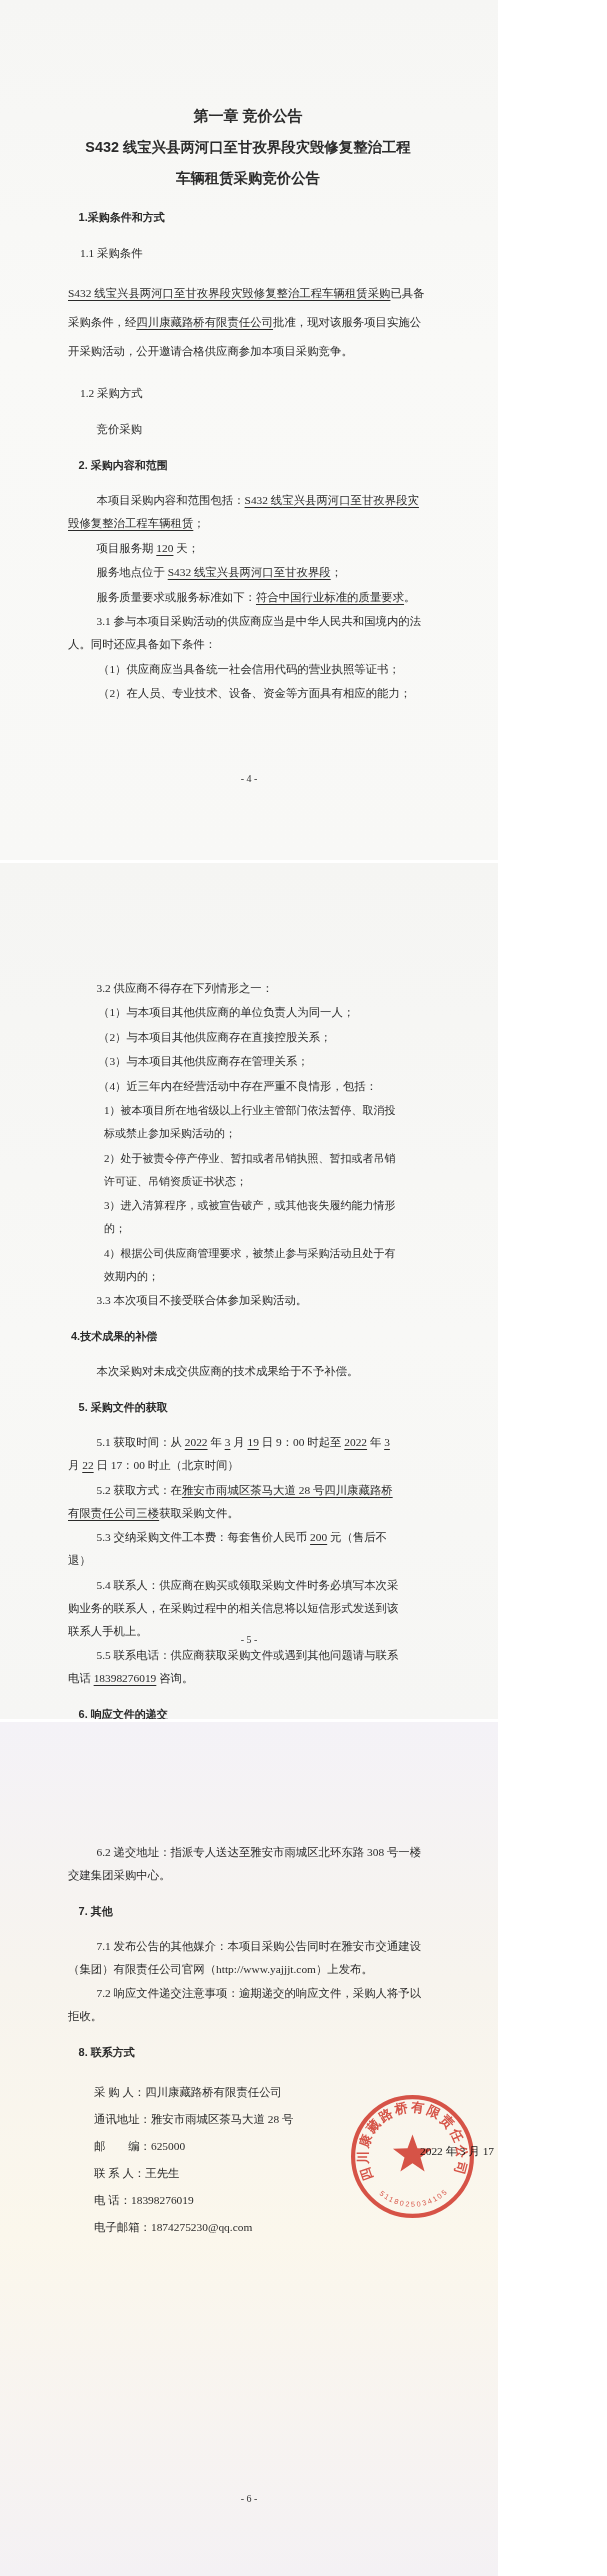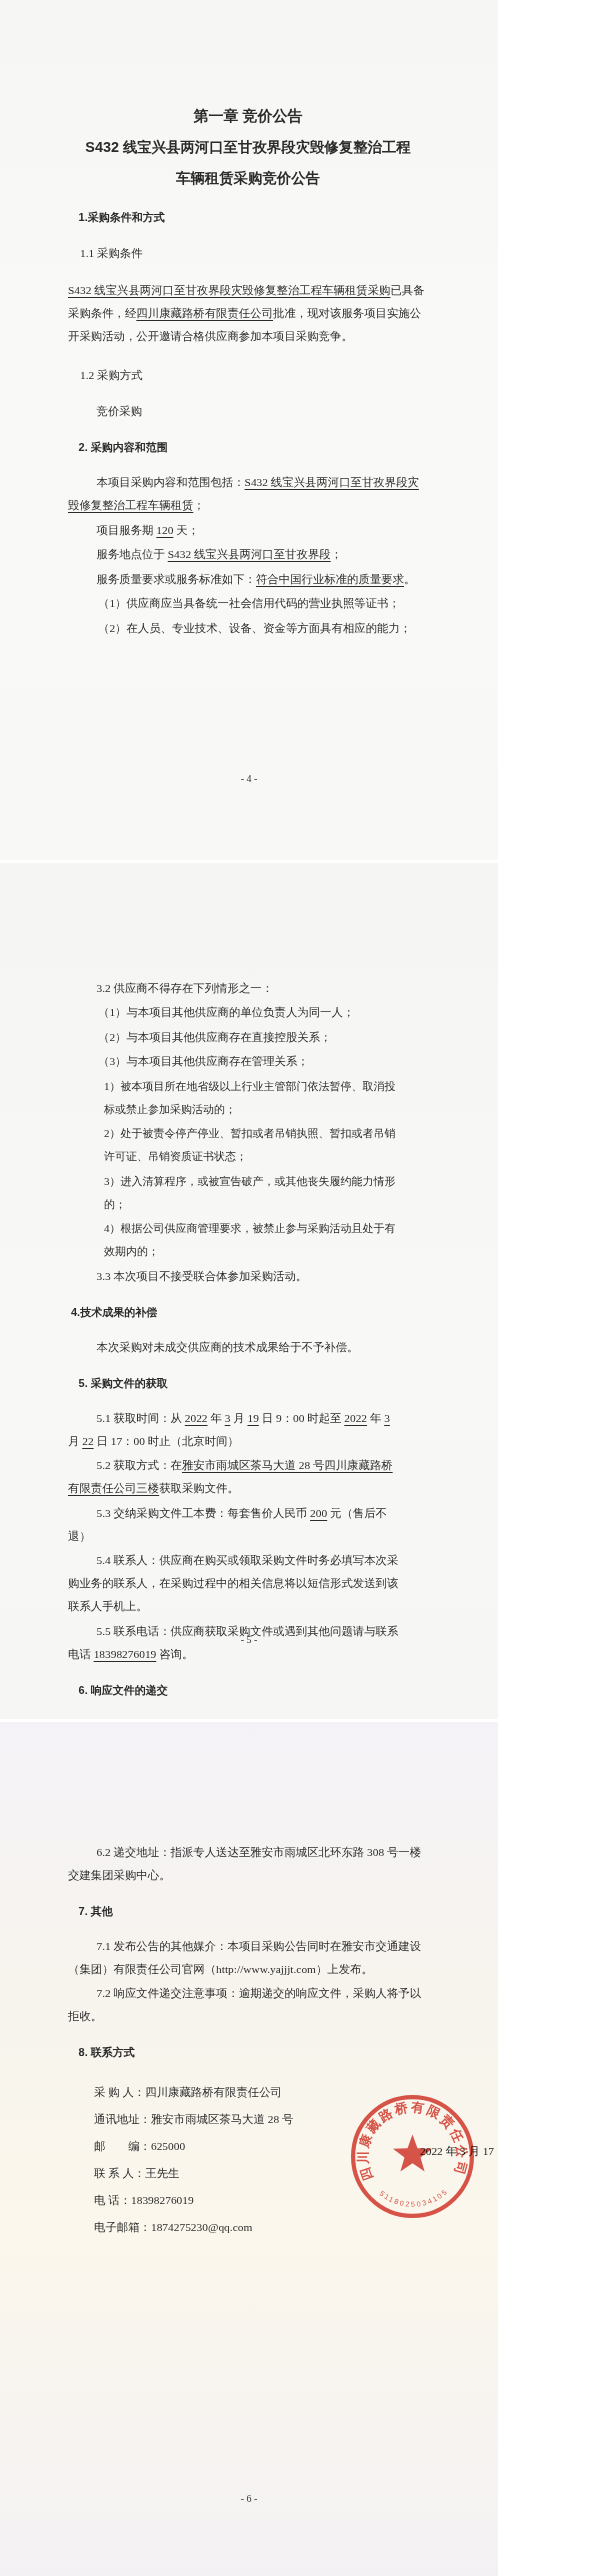--- a/index.html
+++ b/index.html
@@ -7,21 +7,21 @@
   .page{position:relative;width:498px;overflow:hidden;box-sizing:border-box;}
   #p4{height:860px;background:linear-gradient(180deg,#f6f6f4 0%,#f9f9f7 40%,#f8f8f6 100%);padding:106px 70px 0 68px;}
   #p5{height:856px;margin-top:3px;background:linear-gradient(180deg,#f5f5f3 0%,#f8f8f6 55%,#f6f6f4 100%);padding:112px 98px 0 68px;}
   #p6{height:854px;margin-top:3px;background:linear-gradient(180deg,#f4f2f7 0%,#f7f4ee 30%,#fbf7ec 60%,#f4f1f4 100%);padding:117px 70px 0 68px;}
   .center{text-align:center;}
   .chapter{font-family:"Liberation Sans",sans-serif;font-weight:bold;font-size:15px;line-height:20px;margin:0 0 11.4px 0;}
   .doctitle{font-family:"Liberation Sans",sans-serif;font-weight:bold;font-size:14.4px;line-height:20px;margin:0 0 10.6px 0;}
   .h{font-family:"Liberation Sans",sans-serif;font-weight:bold;font-size:11px;line-height:18px;margin:20px 0 18px 10.6px;}
   .h.tight{margin:15px 0 15px 10.6px;}
   .sub{font-size:11.4px;line-height:18px;margin:18px 0 16.7px 12px;}
-  .line{font-size:11.4px;line-height:23px;margin:1.5px 0;}
+  .line{font-size:11.4px;line-height:29px;margin:1.5px 0;}
   .para{font-size:11.4px;line-height:23px;margin:1.5px 0;text-indent:2.5em;}
   .item{font-size:11.4px;line-height:23px;margin:1.5px 0 1.5px 30px;}
   .subitem{font-size:11px;line-height:23px;margin:1.5px 0 1.5px 36px;}
   .u{text-decoration:underline;text-underline-offset:3px;}
   .footer{position:absolute;left:0;width:100%;text-align:center;font-size:10px;color:#333;}
   .contact .line{line-height:22px;margin:5px;}
   .seal{position:absolute;left:347px;top:369px;width:131px;height:131px;mix-blend-mode:multiply;}
   .issue-date{position:absolute;left:420px;top:422px;font-size:11.4px;white-space:nowrap;color:#222;}
 </style>
 </head>
@@ -38,31 +38,33 @@
 
   <div class="sub">1.2 采购方式</div>
   <p class="para">竞价采购</p>
 
   <div class="h tight">2. 采购内容和范围</div>
   <p class="para"><span>本项目采购内容和范围包括：</span><span class="u">S432 线宝兴县两河口至甘孜界段灾毁修复整治工程车辆租赁</span><span>；</span></p>
   <p class="para"><span>项目服务期 </span><span class="u">120</span><span> 天；</span></p>
   <p class="para"><span>服务地点位于 </span><span class="u">S432 线宝兴县两河口至甘孜界段</span><span>；</span></p>
   <p class="para"><span>服务质量要求或服务标准如下：</span><span class="u">符合中国行业标准的质量要求</span><span>。</span></p>
 
+  <p class="para">3.1 参与本项目采购活动的供应商应当是中华人民共和国境内的法人。同时还应具备如下条件：</p>
   <p class="item">（1）供应商应当具备统一社会信用代码的营业执照等证书；</p>
   <p class="item">（2）在人员、专业技术、设备、资金等方面具有相应的能力；</p>
 
   <div class="footer" style="top:773px;">- 4 -</div>
 </section>
 
 <section class="page" id="p5">
   <p class="para">3.2 供应商不得存在下列情形之一：</p>
   <p class="item">（1）与本项目其他供应商的单位负责人为同一人；</p>
   <p class="item">（2）与本项目其他供应商存在直接控股关系；</p>
   <p class="item">（3）与本项目其他供应商存在管理关系；</p>
+  <p class="item">（4）近三年内在经营活动中存在严重不良情形，包括：</p>
   <p class="subitem">1）被本项目所在地省级以上行业主管部门依法暂停、取消投标或禁止参加采购活动的；</p>
   <p class="subitem">2）处于被责令停产停业、暂扣或者吊销执照、暂扣或者吊销许可证、吊销资质证书状态；</p>
   <p class="subitem">3）进入清算程序，或被宣告破产，或其他丧失履约能力情形的；</p>
   <p class="subitem">4）根据公司供应商管理要求，被禁止参与采购活动且处于有效期内的；</p>
   <p class="para">3.3 本次项目不接受联合体参加采购活动。</p>
 
   <div class="h tight" style="margin-left:3px;">4.技术成果的补偿</div>
   <p class="para">本次采购对未成交供应商的技术成果给于不予补偿。</p>
 
   <div class="h tight">5. 采购文件的获取</div>

